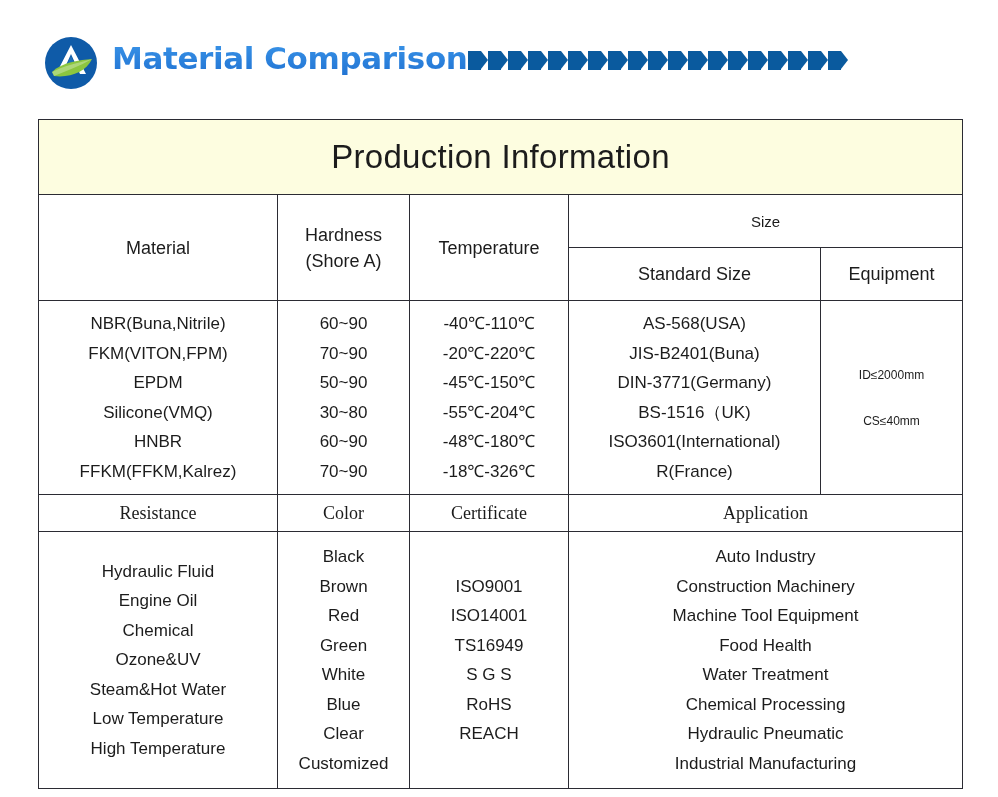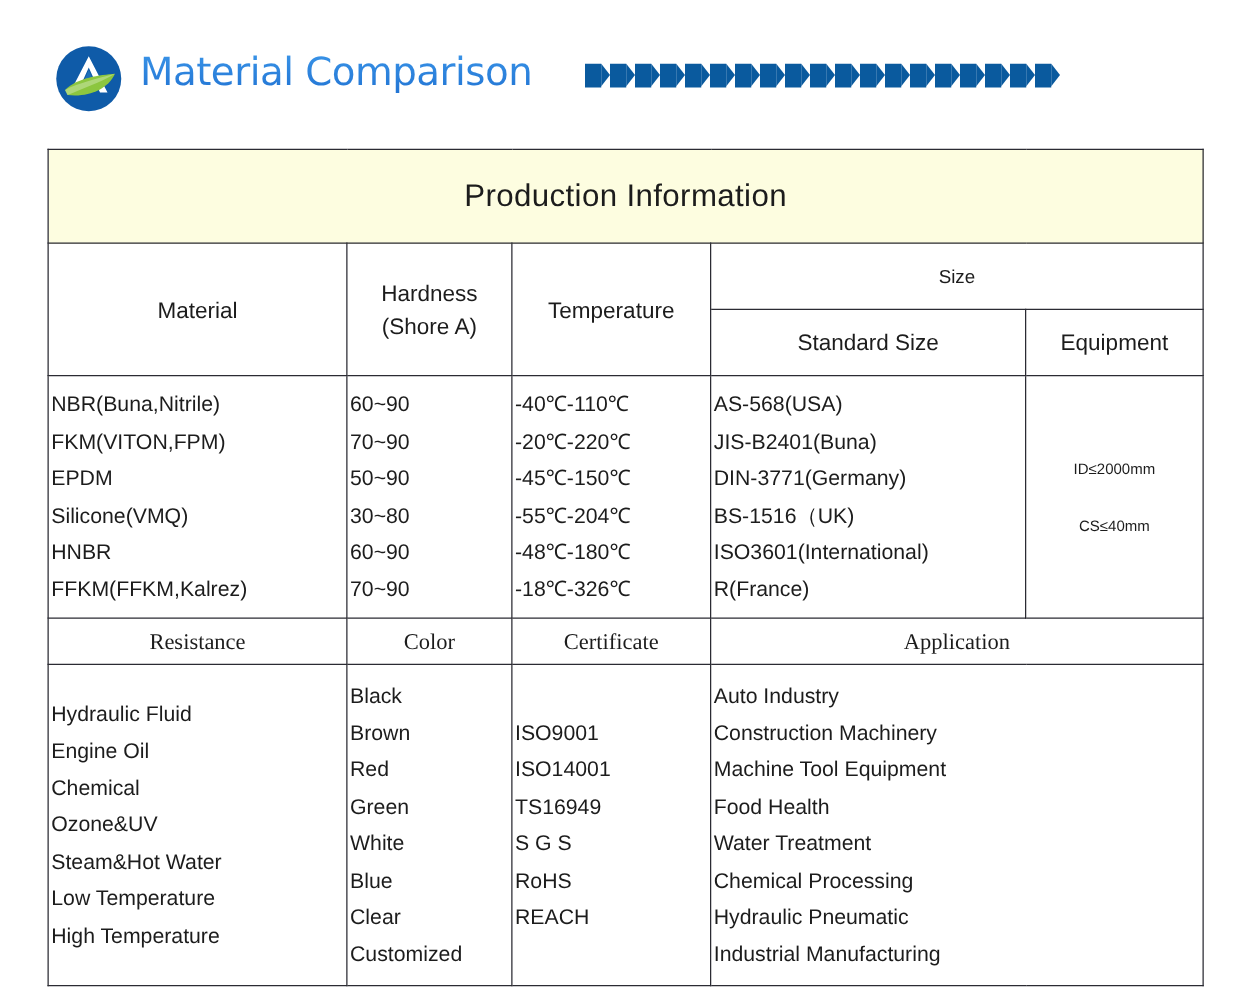--- a/index.html
+++ b/index.html
@@ -34,21 +34,21 @@
     height: 54px;
   }
   .brand-logo svg { display: block; }
 
   .header-title {
     position: absolute;
     left: 112px;
     top: 35px;
     font-family: "DejaVu Sans", sans-serif;
     font-size: 31px;
-    font-weight: normal;
+    font-weight: bold;
     letter-spacing: -0.4px;
     line-height: 46px;
     background: linear-gradient(180deg, #3f9bec 0%, #2f86df 45%, #1e6fd0 100%);
     -webkit-background-clip: text;
     background-clip: text;
     color: transparent;
     -webkit-text-fill-color: transparent;
     white-space: nowrap;
   }
 
@@ -99,21 +99,21 @@
     border: 1.6px solid #2b2b33;
     text-align: center;
     vertical-align: middle;
     padding: 0;
     color: #1c1c1c;
   }
 
   .title-cell {
     background: #fdfde0;
     height: 74px;
-    font-size: 25px;
+    font-size: 33px;
     font-weight: normal;
     letter-spacing: 0.3px;
   }
 
   .col-head {
     height: 104px;
     font-size: 18px;
     line-height: 26px;
     padding: 2px 4px;
   }
@@ -124,21 +124,21 @@
   }
   .size-head {
     height: 52px;
     font-size: 15px;
   }
 
   .stack {
     display: flex;
     flex-direction: column;
     justify-content: center;
-    align-items: flex-start;
+    align-items: center;
     line-height: 29.5px;
     font-size: 17px;
     padding: 8px 2px;
   }
   .stack > div { white-space: nowrap; }
 
   .data-cell { padding: 0; }
 
   .section-head {
     height: 36px;

